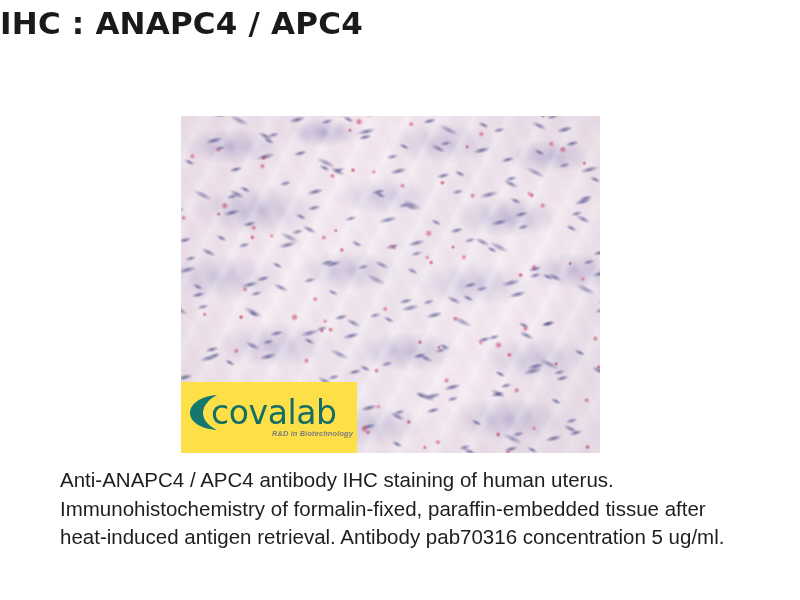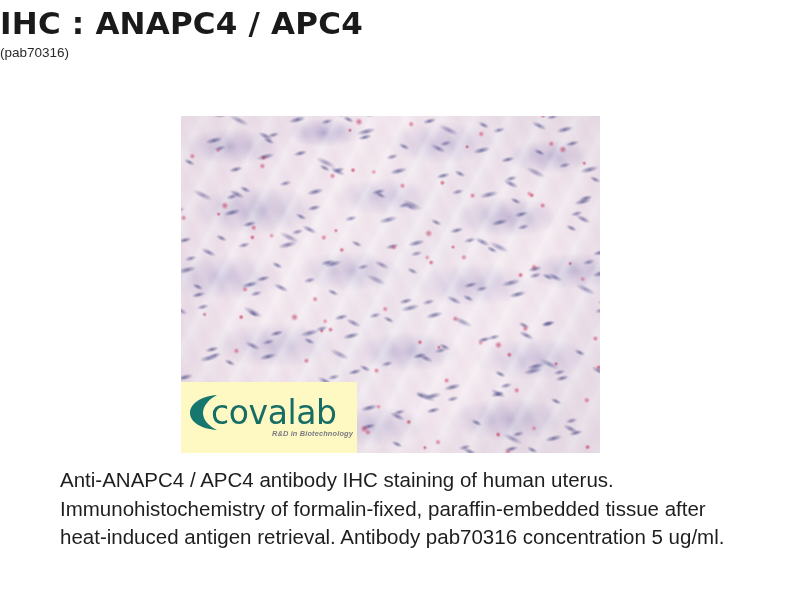--- a/index.html
+++ b/index.html
@@ -152,21 +152,21 @@
     background: radial-gradient(ellipse at 50% 45%, rgba(255,255,255,0.10) 0%, rgba(255,255,255,0.00) 55%, rgba(120,100,130,0.12) 100%);
   }
 
   
   .logo-plate {
     position: absolute;
     left: 181px;
     top: 382px;
     width: 176px;
     height: 71px;
-    background: #fef9c3;
+    background: #fde047;
   }
   .logo-mark {
     position: absolute;
     left: 6px;
     top: 8px;
     width: 166px;
     height: 44px;
   }
   .logo-tagline {
     position: absolute;
@@ -194,21 +194,20 @@
     font-size: 20.5px;
     line-height: 28.5px;
     color: #1e1e1e;
   }
 </style>
 </head>
 <body>
 
 <div class="title-block">
   <div class="title-line">IHC : ANAPC4 / APC4</div>
-  <div class="catalog-line">(pab70316)</div>
 </div>
 
 <div class="micrograph-wrap">
   <div class="micrograph">
     <div class="mg-base"></div>
     <div class="mg-stroma"></div>
     <div class="mg-nuclei"></div>
     <div class="mg-nuclei2"></div>
     <div class="mg-chromogen"></div>
     <div class="mg-chromogen2"></div>

